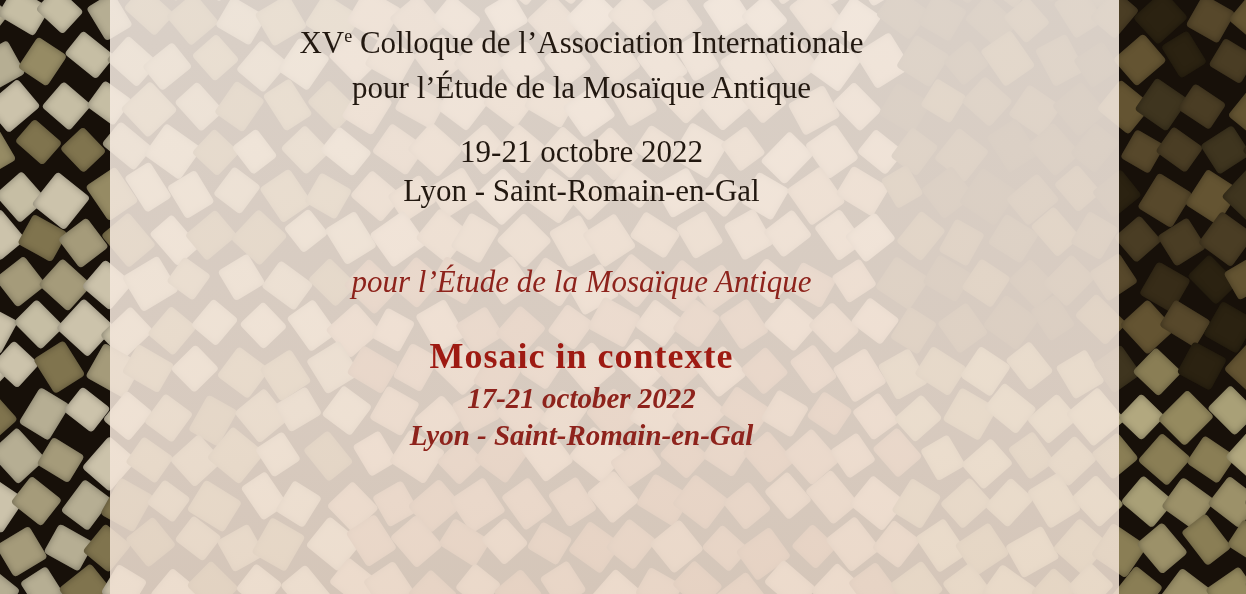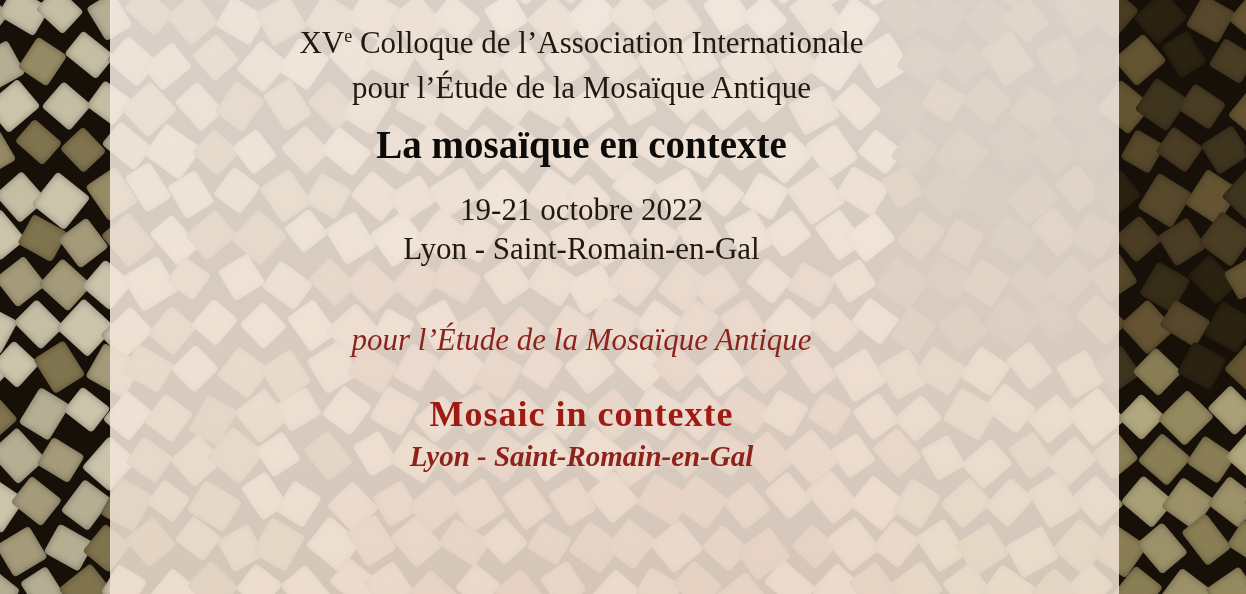--- a/index.html
+++ b/index.html
@@ -466,31 +466,31 @@
     </div>
   <div class="overlay"></div>
 
   <div class="content">
 
     <div class="fr-org">
       <div><span>XV</span><sup>e</sup><span> Colloque de l’Association Internationale</span></div>
       <div>pour l’Étude de la Mosaïque Antique</div>
     </div>
 
-    <div class="fr-title">La mosaïque en contexte</div>
 
     <div class="fr-meta">
       <div>19-21 octobre 2022</div>
       <div>Lyon - Saint-Romain-en-Gal</div>
     </div>
 
     <div class="en-org">
       <div>pour l’Étude de la Mosaïque Antique</div>
     </div>
 
     <div class="en-title">Mosaic in contexte</div>
 
     <div class="en-meta">
+      <div>17-21 october 2022</div>
       <div>Lyon - Saint-Romain-en-Gal</div>
     </div>
 
   </div>
 </div>
 
 </body></html>

